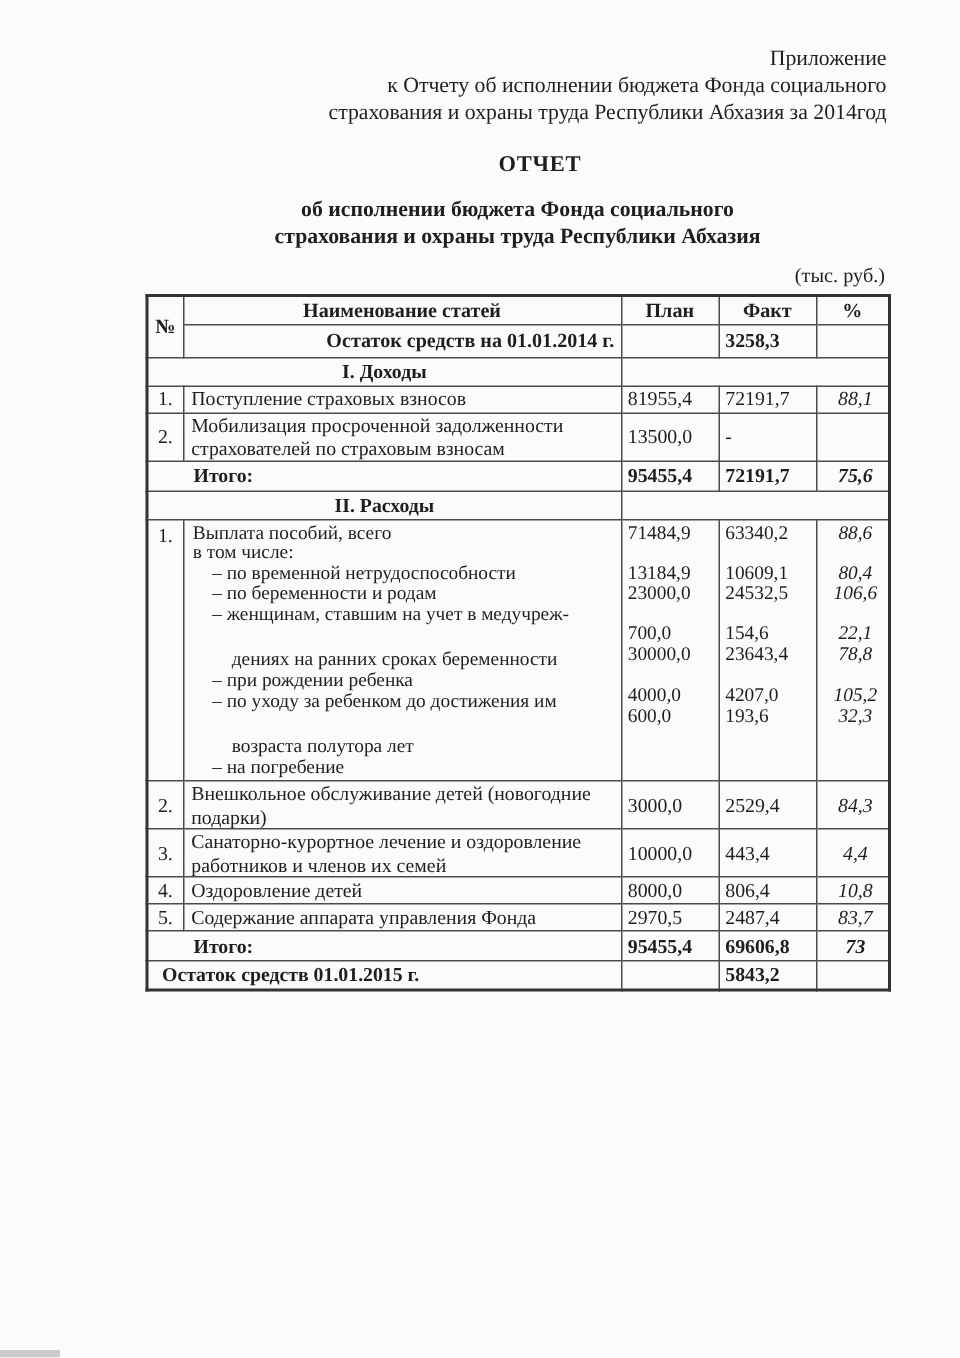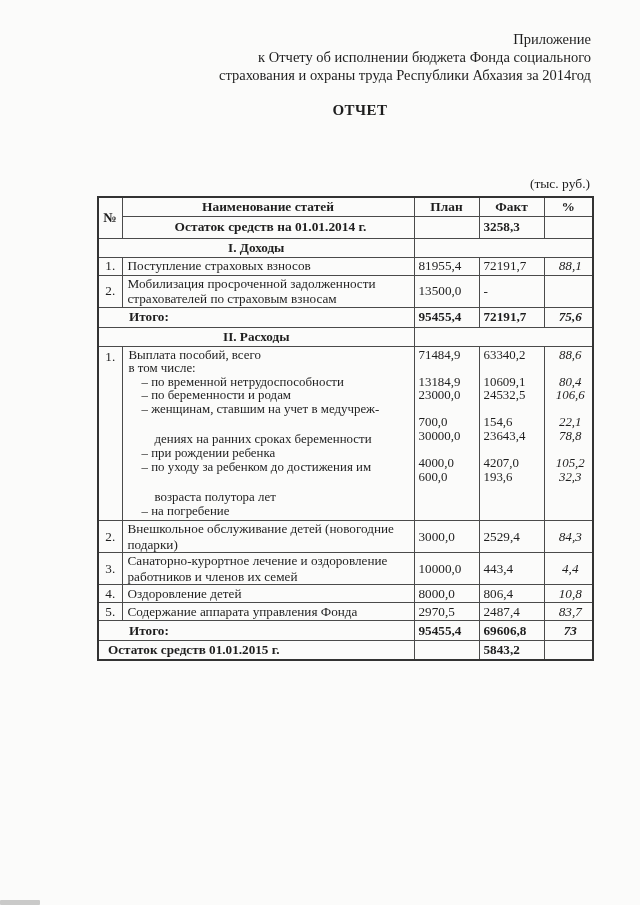--- a/index.html
+++ b/index.html
@@ -34,21 +34,21 @@
     border-collapse: collapse; table-layout: fixed;
     font-size: 13.2px;
   }
   table.budget, table.budget th, table.budget td {
     border: 1px solid #4a4a4a;
   }
   table.budget { border: 2px solid #333; }
   th, td { padding: 0 4px; vertical-align: middle; overflow: hidden; }
 
   thead th { font-weight: bold; text-align: center; height: 19px; font-size: 13.4px; }
-  td.c-open { font-weight: bold; text-align: center; padding-left: 9px; height: 22px; font-size: 13.4px; }
+  td.c-open { font-weight: bold; text-align: right; padding-left: 9px; height: 22px; font-size: 13.4px; }
 
   .c-num  { text-align: center; }
   .c-name { text-align: left; padding-left: 5px; line-height: 15.5px; }
   .c-val  { padding-right: 11px; }
   .c-pct  { text-align: center; padding-right: 0; font-style: italic; }
   .bold   { font-weight: bold; }
   .top    { vertical-align: top; }
 
   .row-item td    { height: 18px; }
   .row-section td { height: 19px; border-top-width: 2px; margin-top: 35px; }
@@ -75,20 +75,24 @@
 <div class="page">
 
   <div class="appendix">
     <div>Приложение</div>
     <div>к Отчету об исполнении бюджета Фонда социального</div>
     <div>страхования и охраны труда Республики Абхазия за 2014год</div>
   </div>
 
   <div class="report-title">ОТЧЕТ</div>
 
+  <div class="report-subtitle">
+    <div>об исполнении бюджета Фонда социального</div>
+    <div>страхования и охраны труда Республики Абхазия</div>
+  </div>
 
   <div class="units-note">(тыс. руб.)</div>
 
   <table class="budget">
     <colgroup>
       <col style="width:24px">
         <col style="width:292px">
         <col style="width:65px">
         <col style="width:65px">
         <col style="width:49px">

